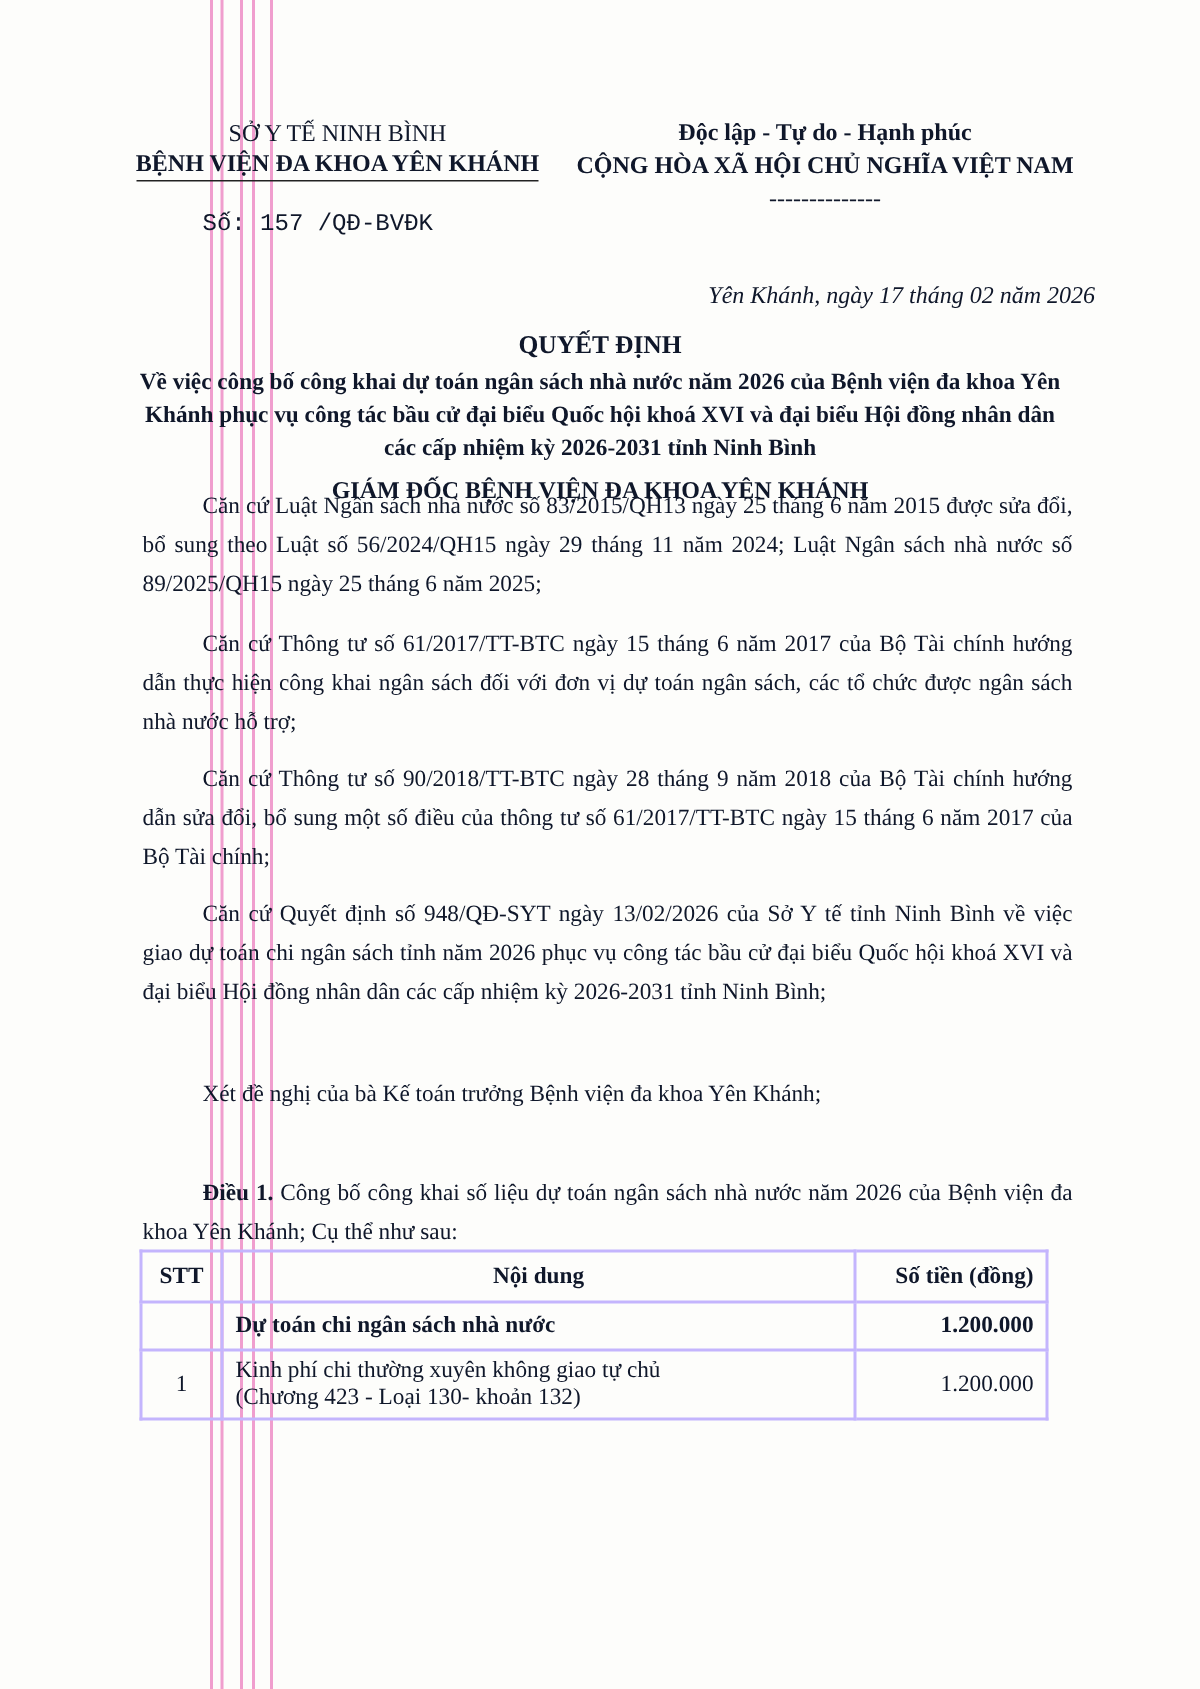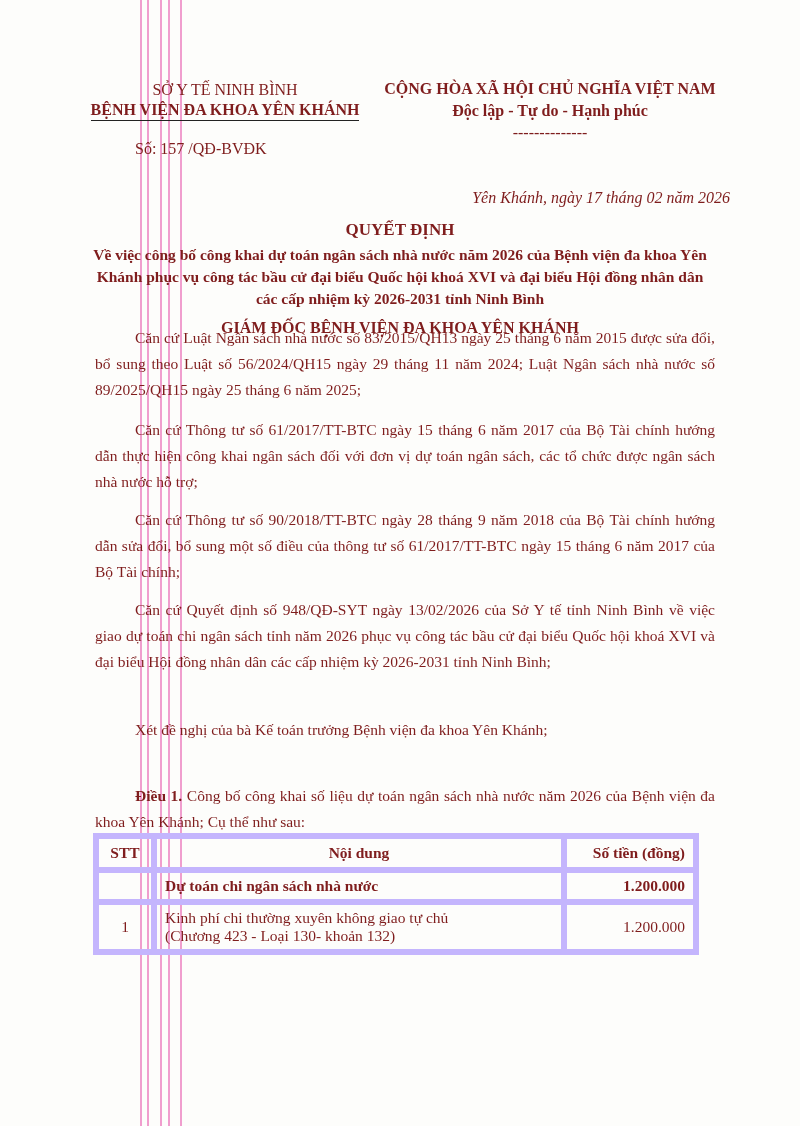--- a/index.html
+++ b/index.html
@@ -1,47 +1,47 @@
 <!DOCTYPE html>
 <html><head>
 <meta charset="utf-8">
 <style>
   body { margin:0; background:#fff; }
-  .page { position:relative; width:800px; height:1126px; background:#fdfdfb; font-family:"Liberation Serif", serif; color:#7f1d1d; overflow:hidden; }
+  .page { position:relative; width:800px; height:1126px; background:#fdfdfb; font-family:"Liberation Serif", serif; color:#0f172a; overflow:hidden; }
   .pink { position:absolute; top:0; bottom:0; width:2px; background:rgba(230,80,170,0.55); }
   .hdr-left { position:absolute; left:80px; top:80px; width:290px; text-align:center; font-size:16px; line-height:20px; }
   .hdr-right { position:absolute; left:365px; top:78px; width:370px; text-align:center; font-size:16px; line-height:22px; }
   .bold { font-weight:bold; }
   .uline { display:inline-block; border-bottom:1px solid #222; }
-  .so { position:absolute; left:135px; top:140px; font-size:16px; }
+  .so { position:absolute; left:135px; top:140px; font-size:16px;font-family:Liberation Mono, monospace; }
   .date { position:absolute; left:410px; top:153px; width:320px; text-align:right; font-style:italic; font-size:16px;margin-top:36px; }
   .center { position:absolute; left:80px; width:640px; text-align:center;margin-top:32px; }
   .para { position:absolute; left:95px; width:620px; font-size:15.5px; line-height:26px; text-align:justify; text-indent:40px; }
   table { position:absolute; left:93px; top:833px; width:606px; border-collapse:collapse; font-size:15.5px; }
-  td, th { border:6px solid #c4b5fd; padding:4px 8px;margin-top:24px; }
+  td, th { border:2px solid #c4b5fd; padding:4px 8px;margin-top:24px; }
 </style>
 </head>
 <body>
 
 <div class="page">
   <div class="pink" style="left:140px"></div>
   <div class="pink" style="left:147px"></div>
   <div class="pink" style="left:160px"></div>
   <div class="pink" style="left:168px"></div>
   <div class="pink" style="left:180px"></div>
 
   <div class="hdr-left">
     <div>SỞ Y TẾ NINH BÌNH</div>
     <div class="bold"><span class="uline">BỆNH VIỆN ĐA KHOA YÊN KHÁNH</span></div>
   </div>
   <div class="so">Số: 157 /QĐ-BVĐK</div>
 
   <div class="hdr-right">
+    <div class="bold">Độc lập - Tự do - Hạnh phúc</div>
     <div class="bold">CỘNG HÒA XÃ HỘI CHỦ NGHĨA VIỆT NAM</div>
-    <div class="bold">Độc lập - Tự do - Hạnh phúc</div>
     <div>--------------</div>
   </div>
   <div class="date">Yên Khánh, ngày 17 tháng 02 năm 2026</div>
 
   <div class="center bold" style="top:188px;font-size:17px">QUYẾT ĐỊNH</div>
   <div class="center bold" style="top:212px;font-size:15.5px;line-height:22px;padding:0 10px;box-sizing:border-box">Về việc công bố công khai dự toán ngân sách nhà nước năm 2026 của Bệnh viện đa khoa Yên Khánh phục vụ công tác bầu cử đại biểu Quốc hội khoá XVI và đại biểu Hội đồng nhân dân các cấp nhiệm kỳ 2026-2031 tỉnh Ninh Bình</div>
   <div class="center bold" style="top:287px;font-size:16px">GIÁM ĐỐC BỆNH VIỆN ĐA KHOA YÊN KHÁNH</div>
 
   <div class="para" style="top:325px">Căn cứ Luật Ngân sách nhà nước số 83/2015/QH13 ngày 25 tháng 6 năm 2015 được sửa đổi, bổ sung theo Luật số 56/2024/QH15 ngày 29 tháng 11 năm 2024; Luật Ngân sách nhà nước số 89/2025/QH15 ngày 25 tháng 6 năm 2025;</div>
   <div class="para" style="top:417px">Căn cứ Thông tư số 61/2017/TT-BTC ngày 15 tháng 6 năm 2017 của Bộ Tài chính hướng dẫn thực hiện công khai ngân sách đối với đơn vị dự toán ngân sách, các tổ chức được ngân sách nhà nước hỗ trợ;</div>

